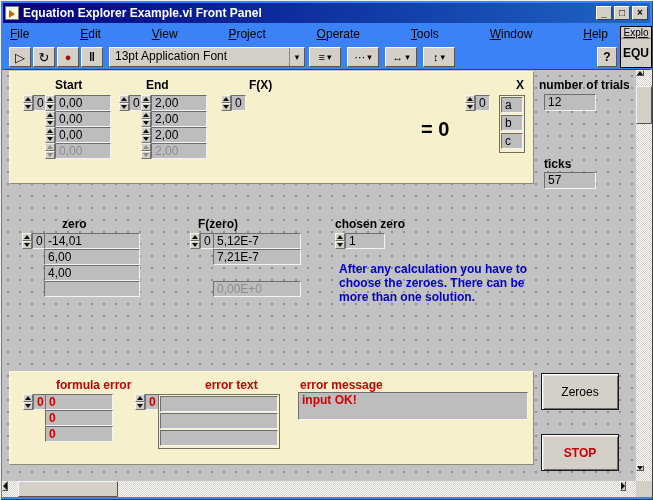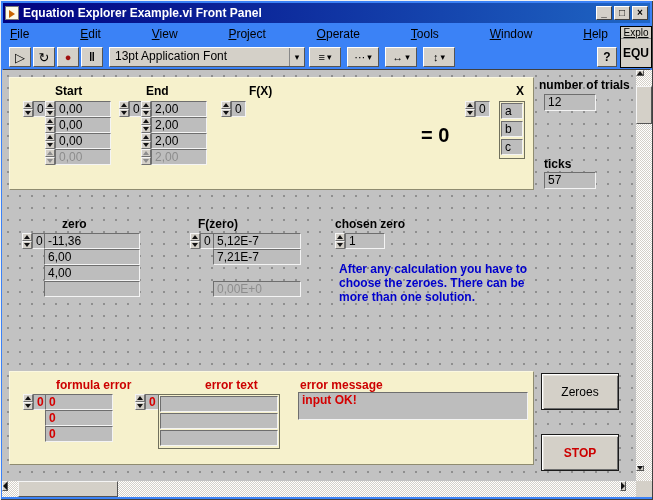--- a/index.html
+++ b/index.html
@@ -144,21 +144,21 @@
       </span>
   </div>
 
   <div class="vi-icon">
     <span class="vi-top">Explo</span>
     <span class="vi-main">EQU</span>
   </div>
 
   <div class="panel">
 
-    <div class="cream" id="cream1" style="left:7px;top:7px;width:525px;height:113px;padding-left:40px;">
+    <div class="cream" id="cream1" style="left:7px;top:1px;width:525px;height:113px;padding-left:40px;">
       <div class="lbl" style="left:45px;top:6px;">Start</div>
       <div class="idx" style="left:13px;top:23px;">
         <span class="spin">
             <span class="half">
               <i class="tri-up"></i>
             </span>
             <span class="half">
               <i class="tri-down"></i>
             </span>
           </span>
@@ -310,21 +310,21 @@
       <span class="spin">
           <span class="half">
             <i class="tri-up"></i>
           </span>
           <span class="half">
             <i class="tri-down"></i>
           </span>
         </span>
       <span class="fld">0</span>
     </div>
-    <div class="fld abs" style="left:42px;top:163px;width:96px;">-11,36</div>
+    <div class="fld abs" style="left:42px;top:163px;width:96px;">-14,01</div>
     <div class="fld abs" style="left:42px;top:179px;width:96px;">6,00</div>
     <div class="fld abs" style="left:42px;top:195px;width:96px;">4,00</div>
     <div class="fld abs dim" style="left:42px;top:211px;width:96px;"></div>
 
     <div class="lbl" style="left:196px;top:147px;">F(zero)</div>
     <div class="idx" style="left:188px;top:163px;">
       <span class="spin">
           <span class="half">
             <i class="tri-up"></i>
           </span>

